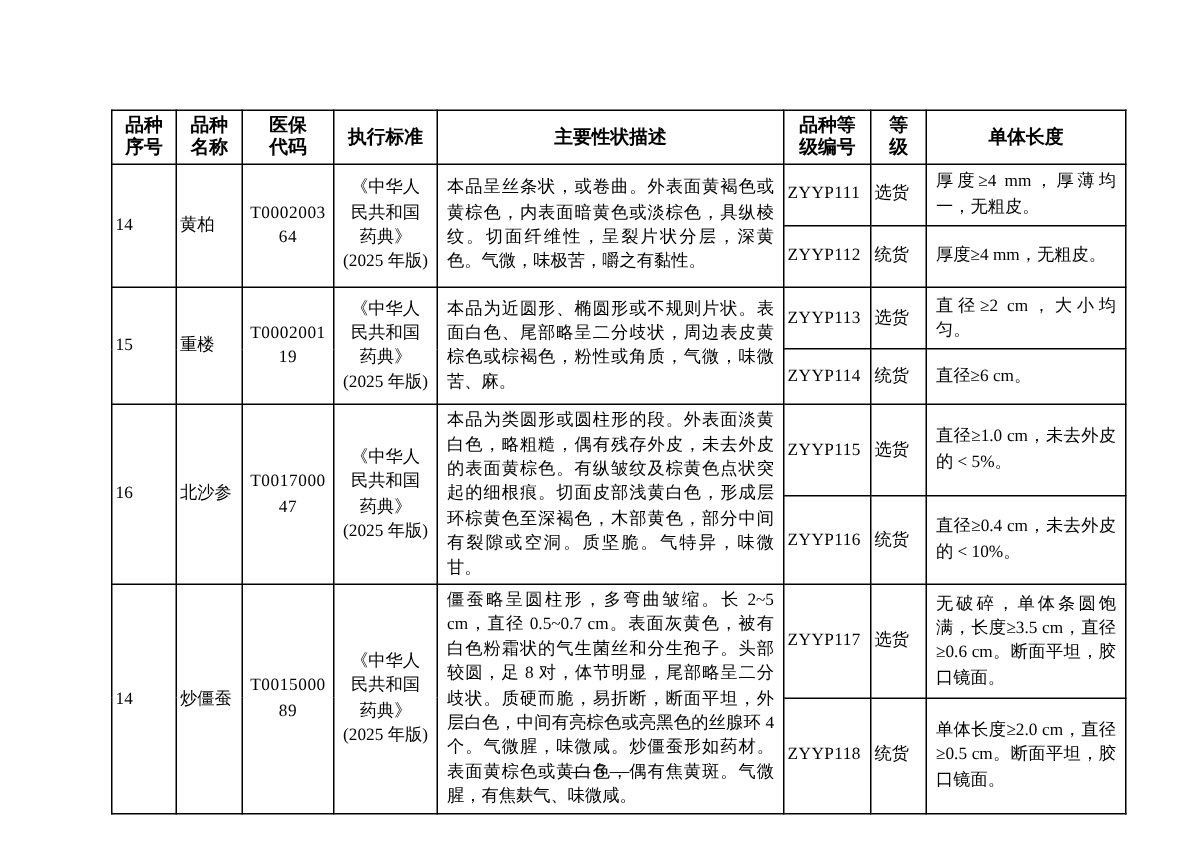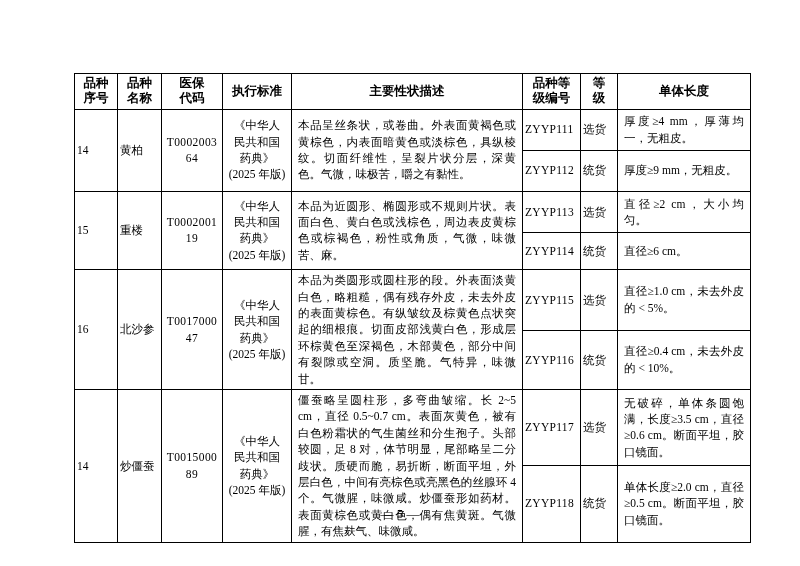--- a/index.html
+++ b/index.html
@@ -94,32 +94,32 @@
 药典》
 (2025 年版)</td>
         <td class="desc" rowspan="2">本品呈丝条状，或卷曲。外表面黄褐色或黄棕色，内表面暗黄色或淡棕色，具纵棱纹。切面纤维性，呈裂片状分层，深黄色。气微，味极苦，嚼之有黏性。</td>
         <td class="c grade-code">ZYYP111</td>
         <td class="c">选货</td>
         <td class="req">厚度≥4 mm，厚薄均一，无粗皮。</td>
       </tr>
       <tr style="height:41px">
         <td class="c grade-code">ZYYP112</td>
         <td class="c">统货</td>
-        <td class="req">厚度≥9 mm，无粗皮。</td>
+        <td class="req">厚度≥4 mm，无粗皮。</td>
       </tr>
 
       <tr style="height:32px">
         <td class="c" rowspan="2">15</td>
         <td class="c" rowspan="2">重楼</td>
         <td class="code" rowspan="2">T000200119</td>
         <td class="std" rowspan="2">《中华人
 民共和国
 药典》
 (2025 年版)</td>
-        <td class="desc" rowspan="2">本品为近圆形、椭圆形或不规则片状。表面白色、黄白色或浅棕色，周边表皮黄棕色或棕褐色，粉性或角质，气微，味微苦、麻。</td>
+        <td class="desc" rowspan="2">本品为近圆形、椭圆形或不规则片状。表面白色、尾部略呈二分歧状，周边表皮黄棕色或棕褐色，粉性或角质，气微，味微苦、麻。</td>
         <td class="c grade-code">ZYYP113</td>
         <td class="c">选货</td>
         <td class="req">直径≥2 cm，大小均匀。</td>
       </tr>
       <tr style="height:33px">
         <td class="c grade-code">ZYYP114</td>
         <td class="c">统货</td>
         <td class="req">直径≥6 cm。</td>
       </tr>
 

